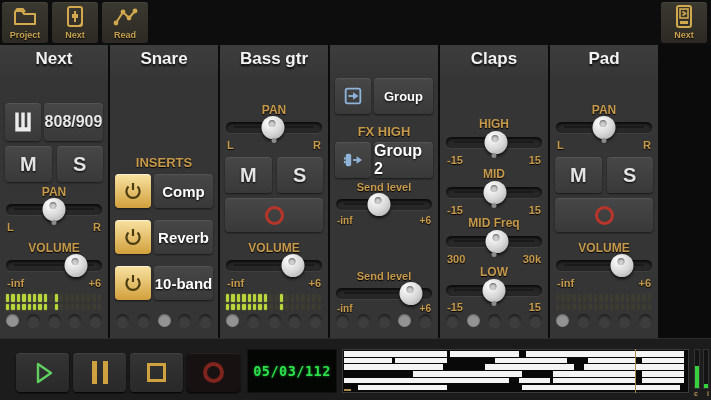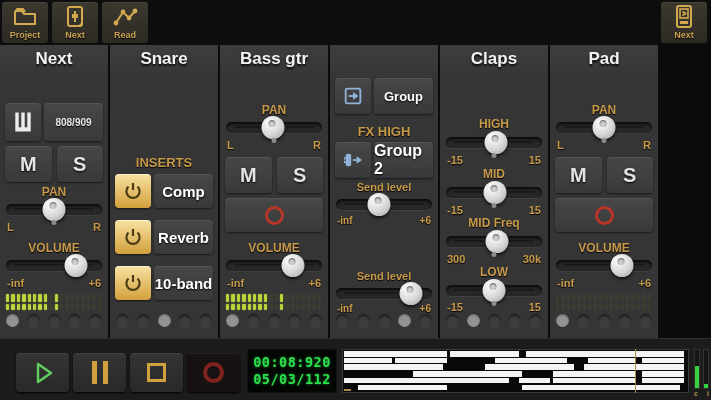--- a/index.html
+++ b/index.html
@@ -66,21 +66,21 @@
   .dots .dot.active{background:#939393;box-shadow:inset 0 1px 2px rgba(0,0,0,.3);}
 
   
   .pair-row{position:absolute;left:5px;right:5px;display:flex;gap:3px;}
   .pair-row .icbtn{width:36px;flex:none;}
   .pair-row .lblbtn{flex:1;}
   .powbtn{background:linear-gradient(#f8e2a2,#d2a03c)!important;box-shadow:inset 0 1px 0 rgba(255,255,255,.5),0 1px 2px rgba(0,0,0,.6);}
   .insert-lbl{font-size:15px;color:#fff;text-shadow:0 1px 2px #000;}
   .group-lbl{font-size:16px;color:#fff;text-shadow:0 1px 2px #000;}
   .master-lbl{font-size:13px;color:#fff;text-shadow:0 1px 2px #000;}
-  .inst-lbl{font-size:10px;color:#e8e8e8;text-shadow:0 1px 1px #000;}
+  .inst-lbl{font-size:16px;color:#e8e8e8;text-shadow:0 1px 1px #000;}
 
   
   .transport{position:absolute;left:0;top:338px;width:711px;height:62px;background:#1c1c1c;border-top:1px solid #2e2e2e;}
   .pbtn{position:absolute;top:14px;width:53px;height:39px;border-radius:4px;
     background:linear-gradient(#343434,#292929);box-shadow:inset 0 1px 0 rgba(255,255,255,.07),0 1px 2px #000;
     display:flex;align-items:center;justify-content:center;}
   .pbtn.rec{background:#171111;}
   .pause-bars{display:flex;gap:6px;} .pause-bars i{display:block;width:5px;height:23px;background:#cfa13f;}
   .stop-sq{width:19px;height:19px;border:3px solid #cfa13f;}
   .rec-circ{width:21px;height:21px;border:4px solid #7e241c;border-radius:50%;}
@@ -553,21 +553,20 @@
           <i></i>
         </span>
     </div>
     <div class="pbtn" style="left:130px">
       <span class="stop-sq"></span>
     </div>
     <div class="pbtn rec" style="left:187px">
       <span class="rec-circ"></span>
     </div>
     <div class="lcd">
-      <span>00:08:920</span>
       <span>05/03/112</span>
     </div>
     <div class="overview">
       <div class="ov-mark"></div>
     <div class="lane" style="top: 2px;">
           <i style="left: 0%; width: 30%;"></i>
           <i style="left: 31%; width: 20%;"></i>
           <i style="left: 53%; width: 46%;"></i>
         </div>
         <div class="lane" style="top: 8.7px;">

